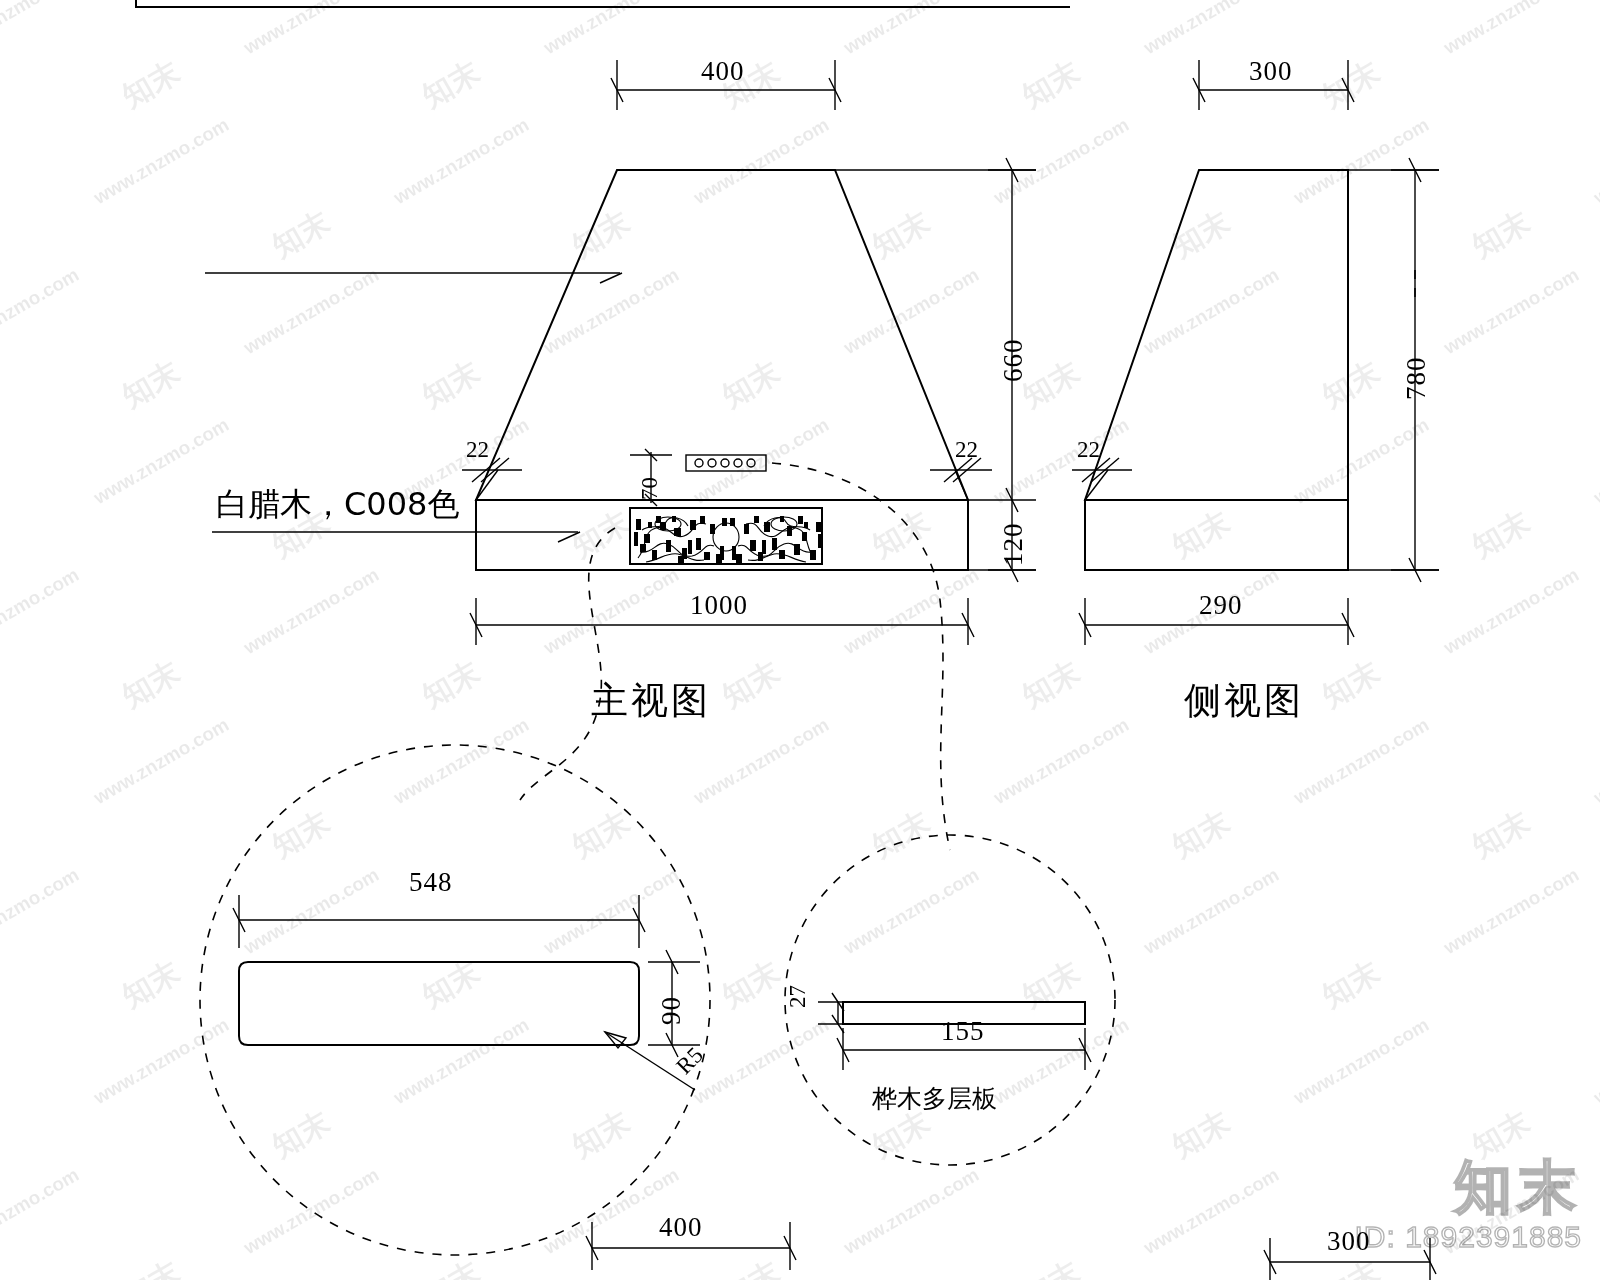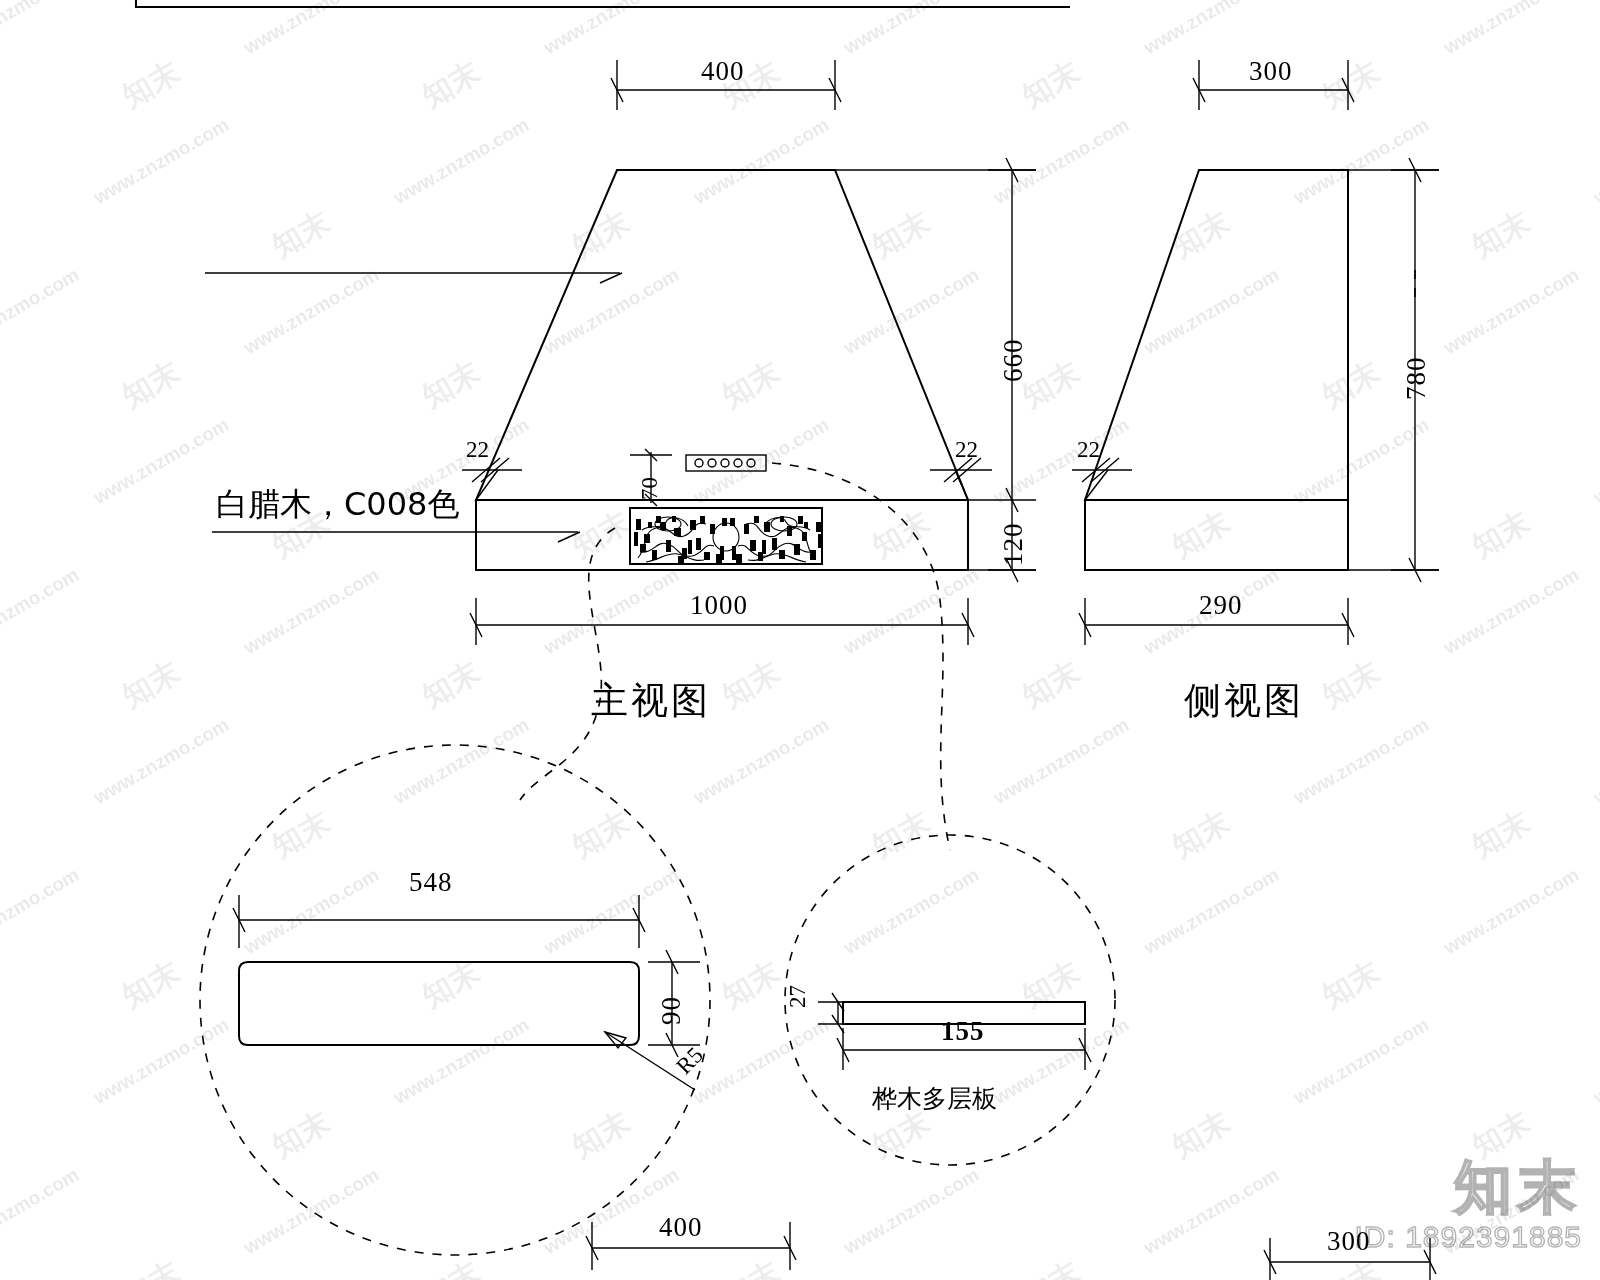--- a/index.html
+++ b/index.html
@@ -431,21 +431,21 @@
 
   <div class="lbl dim" style="left:409px; top:869px;">548</div>
 
   <div class="lbl dim rot90" style="left:658px; top:1025px;">90</div>
 
   <div class="lbl dim-sm rot45" style="left:672px; top:1062px;">R5</div>
 
 
   <div class="lbl dim-sm rot90" style="left:786px; top:1008px;">27</div>
 
-  <div class="lbl dim" style="left:941px; top:1018px;font-weight:bold;">155</div>
+  <div class="lbl dim" style="left:941px; top:1018px;">155</div>
 
   <div class="lbl cn-note" style="left:872px; top:1086px;">桦木多层板</div>
 
   <div class="lbl dim" style="left:659px; top:1214px;">400</div>
 
   <div class="lbl dim" style="left:1327px; top:1228px;">300</div>
 
   <div id="brand">
     <div class="brand-mark">知末</div>
     <div class="brand-id">ID: 1892391885</div>

